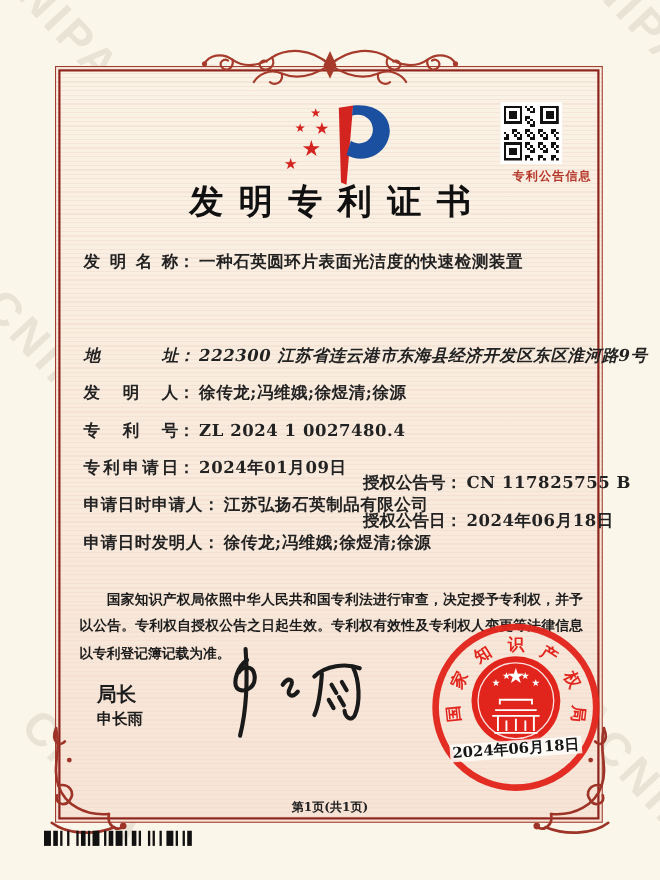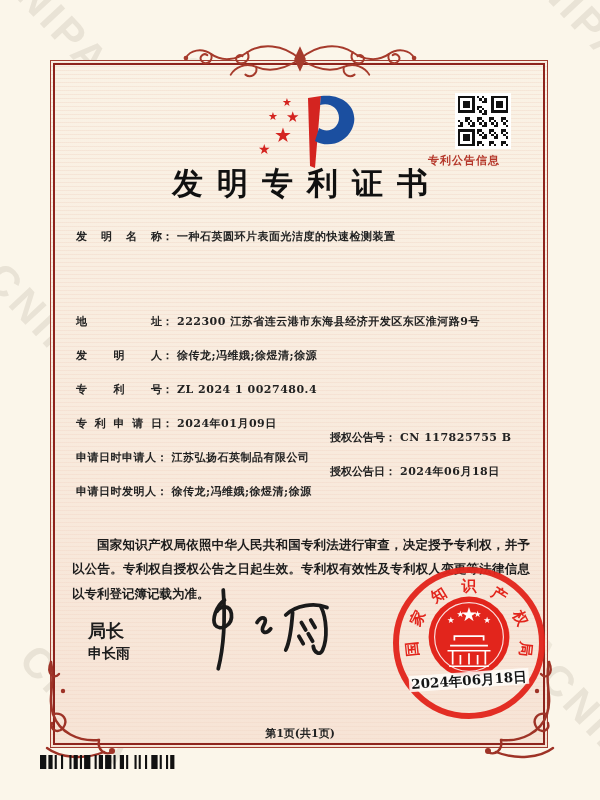--- a/index.html
+++ b/index.html
@@ -26,27 +26,27 @@
       repeating-linear-gradient(0deg, rgba(223,160,139,0.20) 0 1px, rgba(0,0,0,0) 1px 4px),
       #faf4e6;
   }
   .frame-inner{
     position:absolute; inset:2px; border:2px solid #8e241d; pointer-events:none;
   }
   
   .cert-no{position:absolute; left:76px; top:94px; font-size:12px; letter-spacing:1.5px; color:#2b2b2b; z-index:3; font-weight:600;}
   .logo{position:absolute; left:252px; top:94px; width:112px; height:76px; z-index:3;}
   .qr-wrap{position:absolute; left:455px; top:93px; width:56px; height:56px; background:#fff; padding:3px; box-sizing:border-box; z-index:3;}
-  .qr-caption{position:absolute; left:428px; top:153px; width:110px; text-align:left; font-size:11px; font-weight:700; color:#b5372a; letter-spacing:1px; z-index:3;}
+  .qr-caption{position:absolute; left:428px; top:153px; width:110px; text-align:right; font-size:11px; font-weight:700; color:#b5372a; letter-spacing:1px; z-index:3;}
   .title{
     position:absolute; left:0; top:163px; width:600px; text-align:center; z-index:3;
     font-size:31px; font-weight:700; letter-spacing:14px; text-indent:14px; color:#101010;
   }
   
-  .frow{position:absolute; left:76px; width:460px; font-size:11px; font-weight:700; color:#222; z-index:3; white-space:nowrap;}
+  .frow{position:absolute; left:76px; width:460px; font-size:15px; font-weight:700; color:#222; z-index:3; white-space:nowrap;}
   .lab{display:inline-block; width:86px; text-align:justify; text-align-last:justify; vertical-align:bottom;}
   .lab.auto{width:auto; text-align-last:auto; letter-spacing:0.5px;}
   .colon{display:inline-block; margin-right:4px;}
   .val{letter-spacing:0.5px;}
   .pair2{position:absolute; left:254px; top:0; white-space:nowrap;margin-top:48px;}
   
   .law{
     position:absolute; left:72px; top:533px; width:458px; z-index:3;
     font-size:12.5px; font-weight:700; line-height:1.95; color:#1c1c1c;
     text-indent:2em; text-align:justify;
@@ -247,21 +247,21 @@
         <rect x="20" y="20" width="1" height="1" fill="#111"></rect>
       </svg>
   </div>
   <div class="qr-caption">专利公告信息</div>
 
   <div class="title">发明专利证书</div>
 
   <div class="frow" style="top:229px;">
     <span class="lab">发明名称</span><span class="colon">：</span><span class="val">一种石英圆环片表面光洁度的快速检测装置</span>
   </div>
-  <div class="frow" style="top:314px;">
+  <div class="frow" style="top:314px;font-style:italic;">
     <span class="lab">地址</span><span class="colon">：</span><span class="val">222300 江苏省连云港市东海县经济开发区东区淮河路9号</span>
   </div>
   <div class="frow" style="top:348px;">
     <span class="lab">发明人</span><span class="colon">：</span><span class="val">徐传龙;冯维娥;徐煜清;徐源</span>
   </div>
   <div class="frow" style="top:382px;">
     <span class="lab">专利号</span><span class="colon">：</span><span class="val">ZL 2024 1 0027480.4</span>
     <span class="pair2"><span>授权公告号</span><span class="colon">：</span><span class="val">CN 117825755 B</span></span>
   </div>
   <div class="frow" style="top:416px;">

